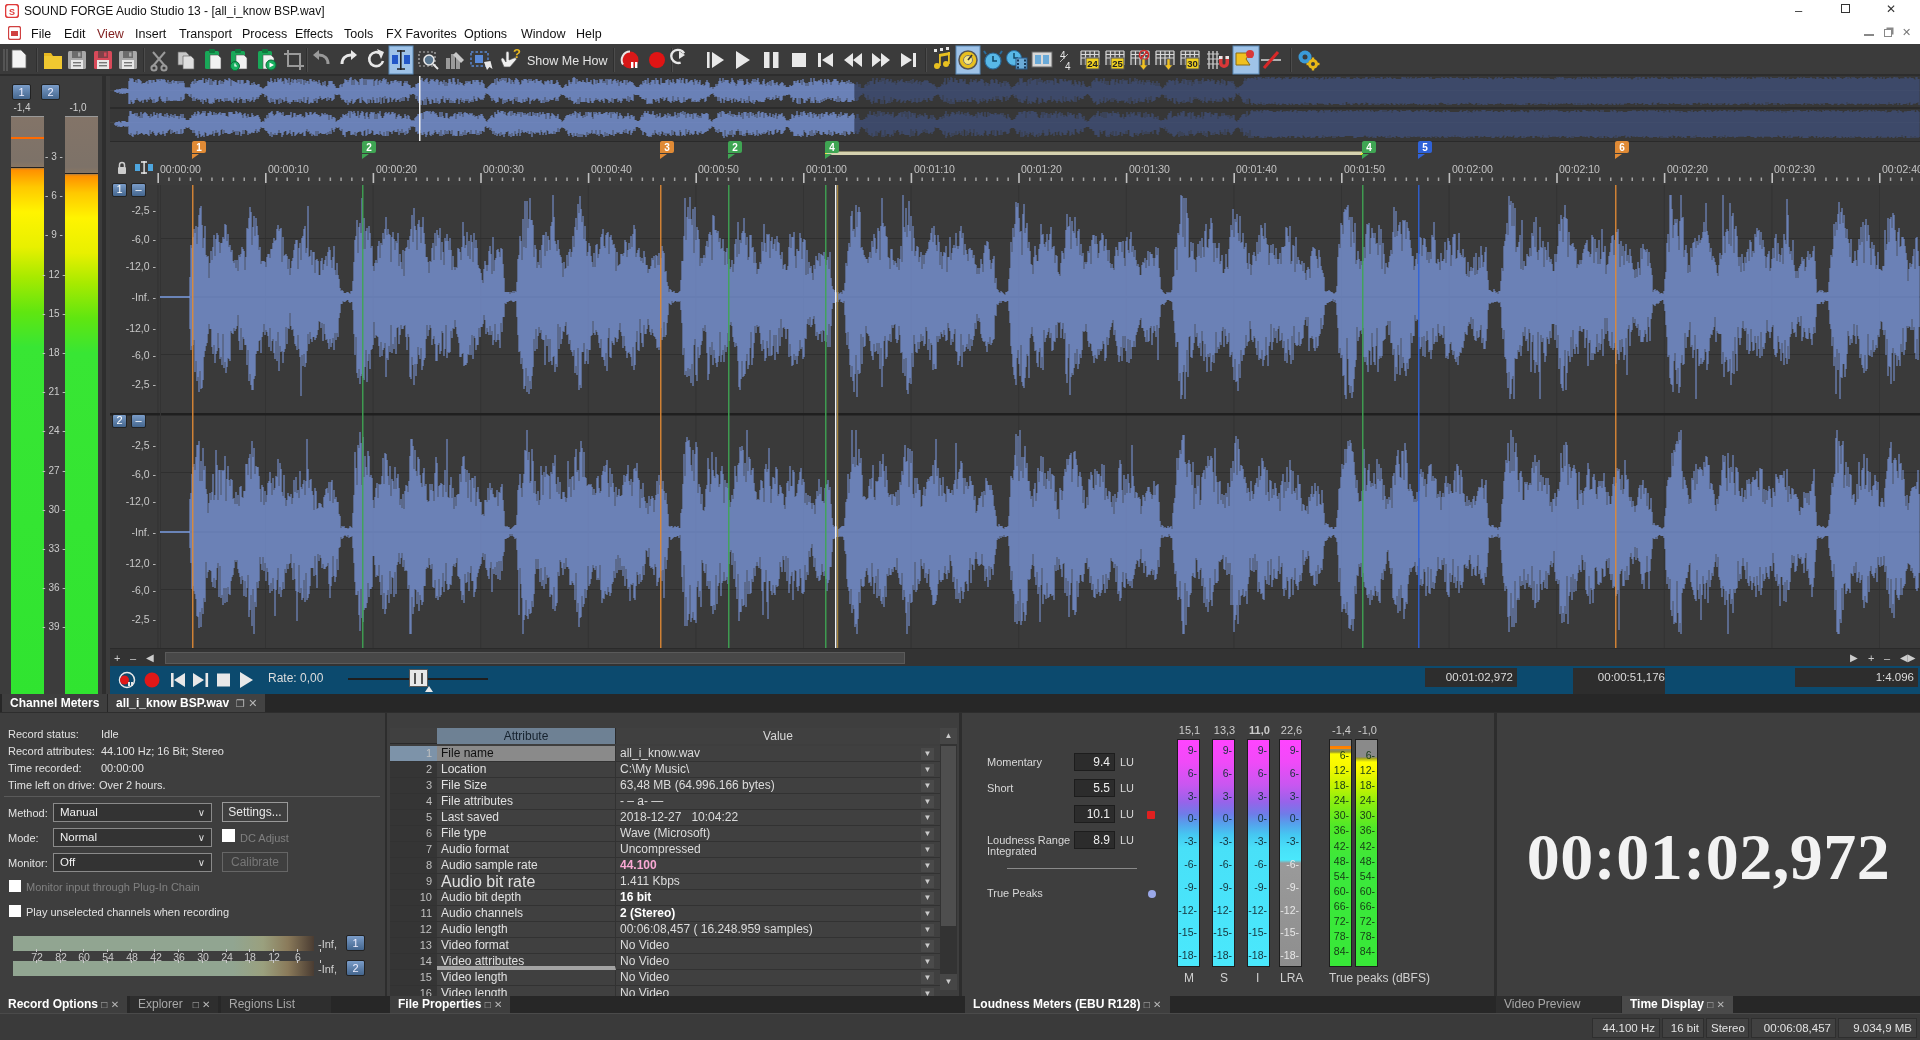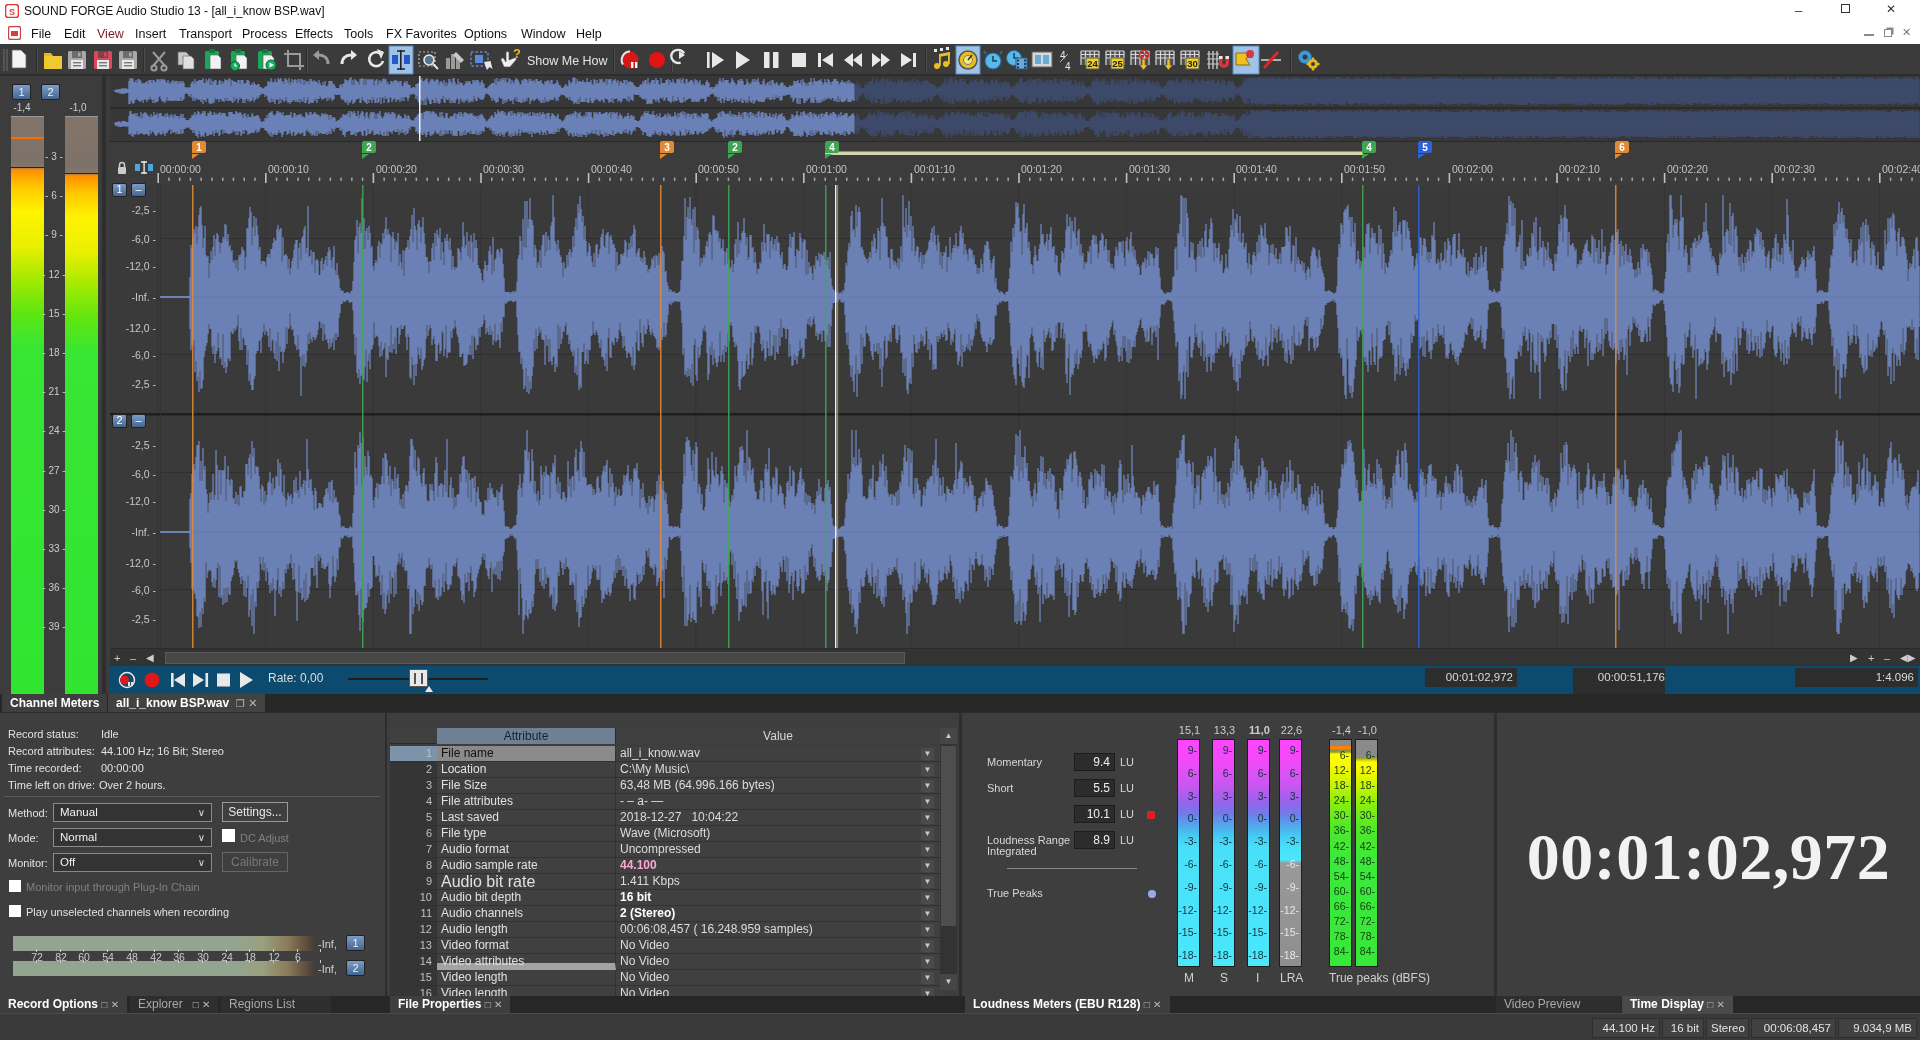--- a/index.html
+++ b/index.html
@@ -730,21 +730,21 @@
 <div style="position:absolute;left:534px;top:195px;width:13px;height:12px;background:#4a4a4a;color:#cccccc;font-size:8px;text-align:center;line-height:12px;">▼</div>
       <div style="position:absolute;left:3px;top:209px;width:47px;height:16px;background:#353535;border-bottom:1px solid #323232;color:#c0c0c0;font-size:11px;text-align:right;padding-right:5px;box-sizing:border-box;line-height:15px;">12</div>
 <div style="position:absolute;left:50px;top:209px;width:179px;height:16px;background:#404040;border-bottom:1px solid #323232;border-right:1px solid #323232;color:#e0e0e0;font-size:12px;padding-left:4px;box-sizing:border-box;line-height:15px;">Audio length</div>
 <div style="position:absolute;left:229px;top:209px;width:324px;height:16px;background:#404040;border-bottom:1px solid #323232;color:#dcdcdc;font-weight:400;font-size:12px;padding-left:4px;box-sizing:border-box;line-height:15px;">00:06:08,457 ( 16.248.959 samples)</div>
 <div style="position:absolute;left:534px;top:211px;width:13px;height:12px;background:#4a4a4a;color:#cccccc;font-size:8px;text-align:center;line-height:12px;">▼</div>
       <div style="position:absolute;left:3px;top:225px;width:47px;height:16px;background:#353535;border-bottom:1px solid #323232;color:#c0c0c0;font-size:11px;text-align:right;padding-right:5px;box-sizing:border-box;line-height:15px;">13</div>
 <div style="position:absolute;left:50px;top:225px;width:179px;height:16px;background:#404040;border-bottom:1px solid #323232;border-right:1px solid #323232;color:#e0e0e0;font-size:12px;padding-left:4px;box-sizing:border-box;line-height:15px;">Video format</div>
 <div style="position:absolute;left:229px;top:225px;width:324px;height:16px;background:#404040;border-bottom:1px solid #323232;color:#dcdcdc;font-weight:400;font-size:12px;padding-left:4px;box-sizing:border-box;line-height:15px;">No Video</div>
 <div style="position:absolute;left:534px;top:227px;width:13px;height:12px;background:#4a4a4a;color:#cccccc;font-size:8px;text-align:center;line-height:12px;">▼</div>
       <div style="position:absolute;left:3px;top:241px;width:47px;height:16px;background:#353535;border-bottom:1px solid #323232;color:#c0c0c0;font-size:11px;text-align:right;padding-right:5px;box-sizing:border-box;line-height:15px;">14</div>
-<div style="position:absolute;left:50px;top:241px;width:179px;height:16px;background:#404040;border-bottom:7px solid #a3a3a3;border-right:1px solid #323232;color:#e0e0e0;font-size:12px;padding-left:4px;box-sizing:border-box;line-height:15px;">Video attributes</div>
+<div style="position:absolute;left:50px;top:241px;width:179px;height:16px;background:#404040;border-bottom:4px solid #a3a3a3;border-right:1px solid #323232;color:#e0e0e0;font-size:12px;padding-left:4px;box-sizing:border-box;line-height:15px;">Video attributes</div>
 <div style="position:absolute;left:229px;top:241px;width:324px;height:16px;background:#404040;border-bottom:1px solid #323232;color:#dcdcdc;font-weight:400;font-size:12px;padding-left:4px;box-sizing:border-box;line-height:15px;">No Video</div>
 <div style="position:absolute;left:534px;top:243px;width:13px;height:12px;background:#4a4a4a;color:#cccccc;font-size:8px;text-align:center;line-height:12px;">▼</div>
       <div style="position:absolute;left:3px;top:257px;width:47px;height:16px;background:#353535;border-bottom:1px solid #323232;color:#c0c0c0;font-size:11px;text-align:right;padding-right:5px;box-sizing:border-box;line-height:15px;">15</div>
 <div style="position:absolute;left:50px;top:257px;width:179px;height:16px;background:#404040;border-bottom:1px solid #323232;border-right:1px solid #323232;color:#e0e0e0;font-size:12px;padding-left:4px;box-sizing:border-box;line-height:15px;">Video length</div>
 <div style="position:absolute;left:229px;top:257px;width:324px;height:16px;background:#404040;border-bottom:1px solid #323232;color:#dcdcdc;font-weight:400;font-size:12px;padding-left:4px;box-sizing:border-box;line-height:15px;">No Video</div>
 <div style="position:absolute;left:534px;top:259px;width:13px;height:12px;background:#4a4a4a;color:#cccccc;font-size:8px;text-align:center;line-height:12px;">▼</div>
       <div style="position:absolute;left:3px;top:273px;width:47px;height:16px;background:#353535;border-bottom:1px solid #323232;color:#c0c0c0;font-size:11px;text-align:right;padding-right:5px;box-sizing:border-box;line-height:15px;">16</div>
 <div style="position:absolute;left:50px;top:273px;width:179px;height:16px;background:#404040;border-bottom:1px solid #323232;border-right:1px solid #323232;color:#e0e0e0;font-size:12px;padding-left:4px;box-sizing:border-box;line-height:15px;">Video length</div>
 <div style="position:absolute;left:229px;top:273px;width:324px;height:16px;background:#404040;border-bottom:1px solid #323232;color:#dcdcdc;font-weight:400;font-size:12px;padding-left:4px;box-sizing:border-box;line-height:15px;">No Video</div>
 <div style="position:absolute;left:534px;top:275px;width:13px;height:12px;background:#4a4a4a;color:#cccccc;font-size:8px;text-align:center;line-height:12px;">▼</div>

